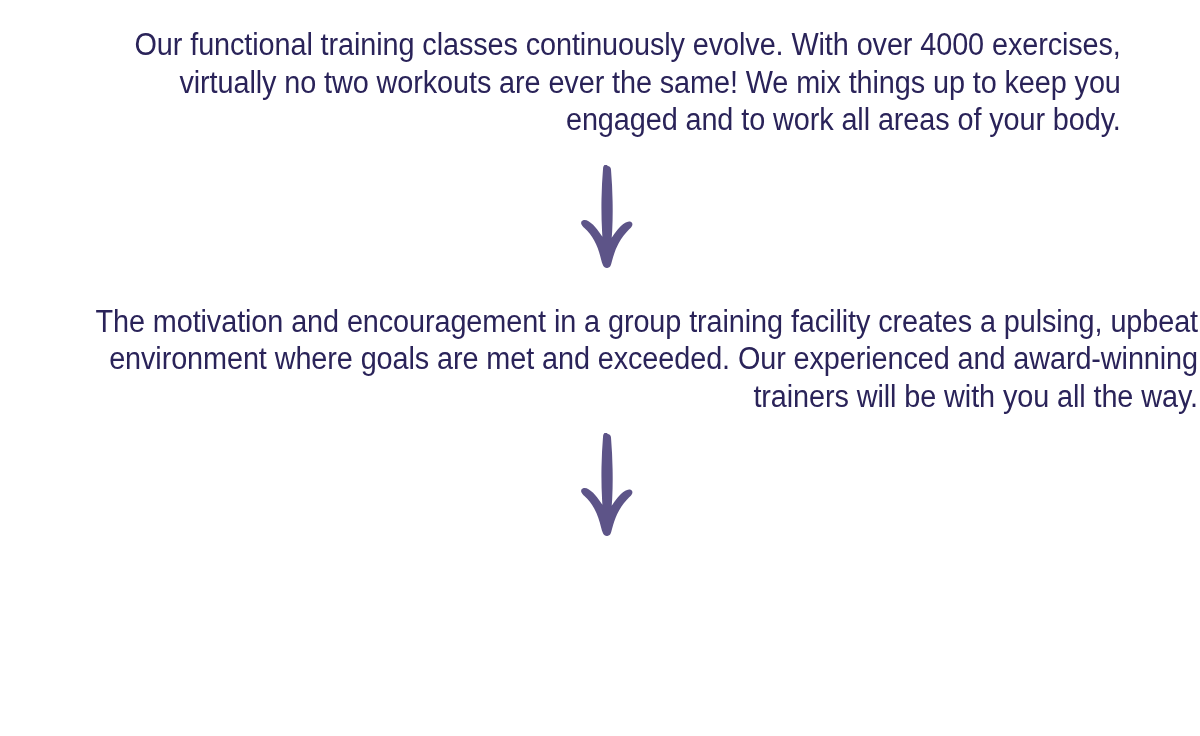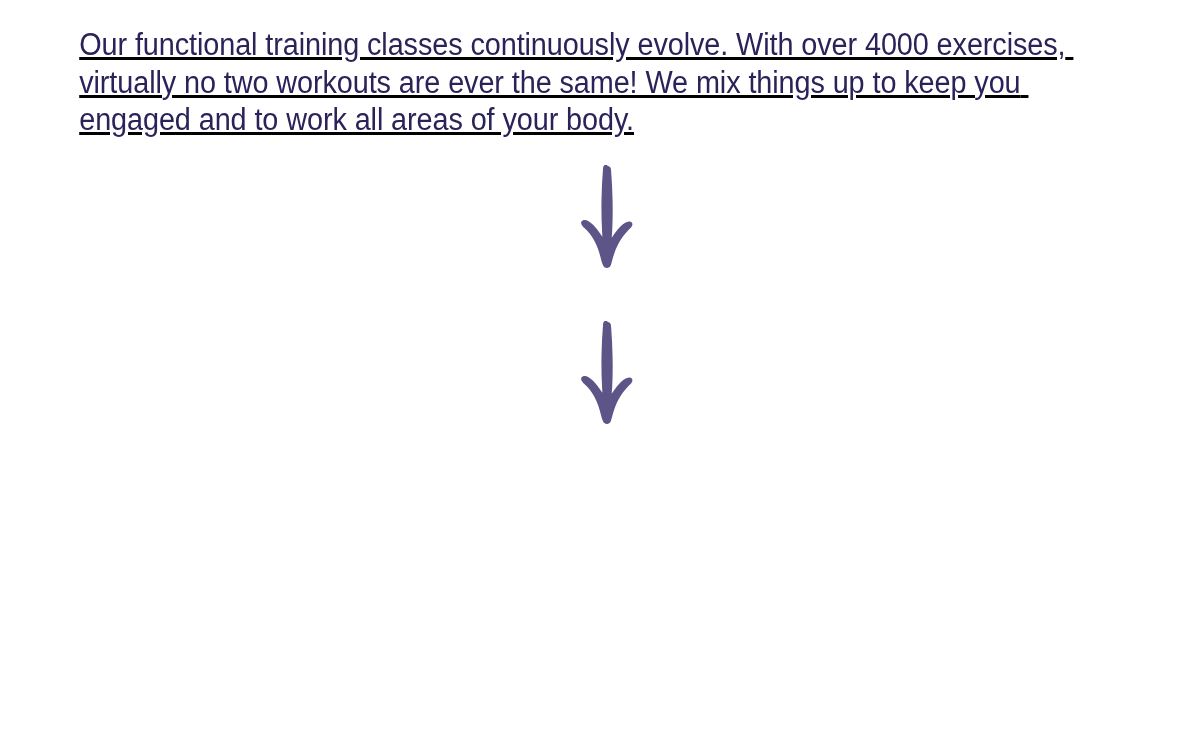--- a/index.html
+++ b/index.html
@@ -20,22 +20,21 @@
     height: 736px;
     display: flex;
     flex-direction: column;
     align-items: center;
     box-sizing: border-box;
     padding-top: 26px;
   }
 
   .para-block {
     width: 1120px;
-    text-align: left;
-    text-decoration: underline;
+    text-align: right;
   }
 
   .para-text {
     display: block;
     color: #2a2359;
     font-family: "Liberation Sans", "DejaVu Sans", sans-serif;
     font-size: 31px;
     line-height: 37.5px;
     font-weight: 400;
     letter-spacing: -0.1px;
@@ -100,20 +99,23 @@
         c3.4 2.0 6.1 4.9 8.5 8.0
         c1.9 2.4 3.6 5.0 5.4 7.5
         c-0.1 -1.6 -0.2 -3.2 -0.3 -4.8
         c-0.6 -10.9 -0.8 -21.8 -0.6 -32.7
         c0.2 -10.5 0.7 -21.0 1.6 -31.5
         c0.2 -2.0 1.4 -3.4 3.5 -3.8
         z"></path>
     </svg>
   </div>
 
+  <div class="para-block" id="para-2">
+    <span class="para-text" style="color: rgb(42, 35, 89);">The motivation and encouragement in a group training facility creates a pulsing, upbeat environment where goals are met and exceeded. Our experienced and award-winning trainers will be with you all the way.</span>
+  </div>
 
   <div class="arrow-block" id="arrow-2">
     <svg class="arrow-svg" width="52" height="112" viewBox="0 0 52 112" aria-hidden="true">
       <path fill="#5d5488" d="
         M26.6 1.0
         c2.0 0.0 3.2 1.4 3.4 3.4
         c0.9 10.6 1.4 21.3 1.6 32.0
         c0.2 9.8 0.1 19.6 -0.4 29.4
         c-0.1 2.3 -0.3 4.6 -0.5 6.9
         c1.8 -2.6 3.6 -5.2 5.6 -7.6

